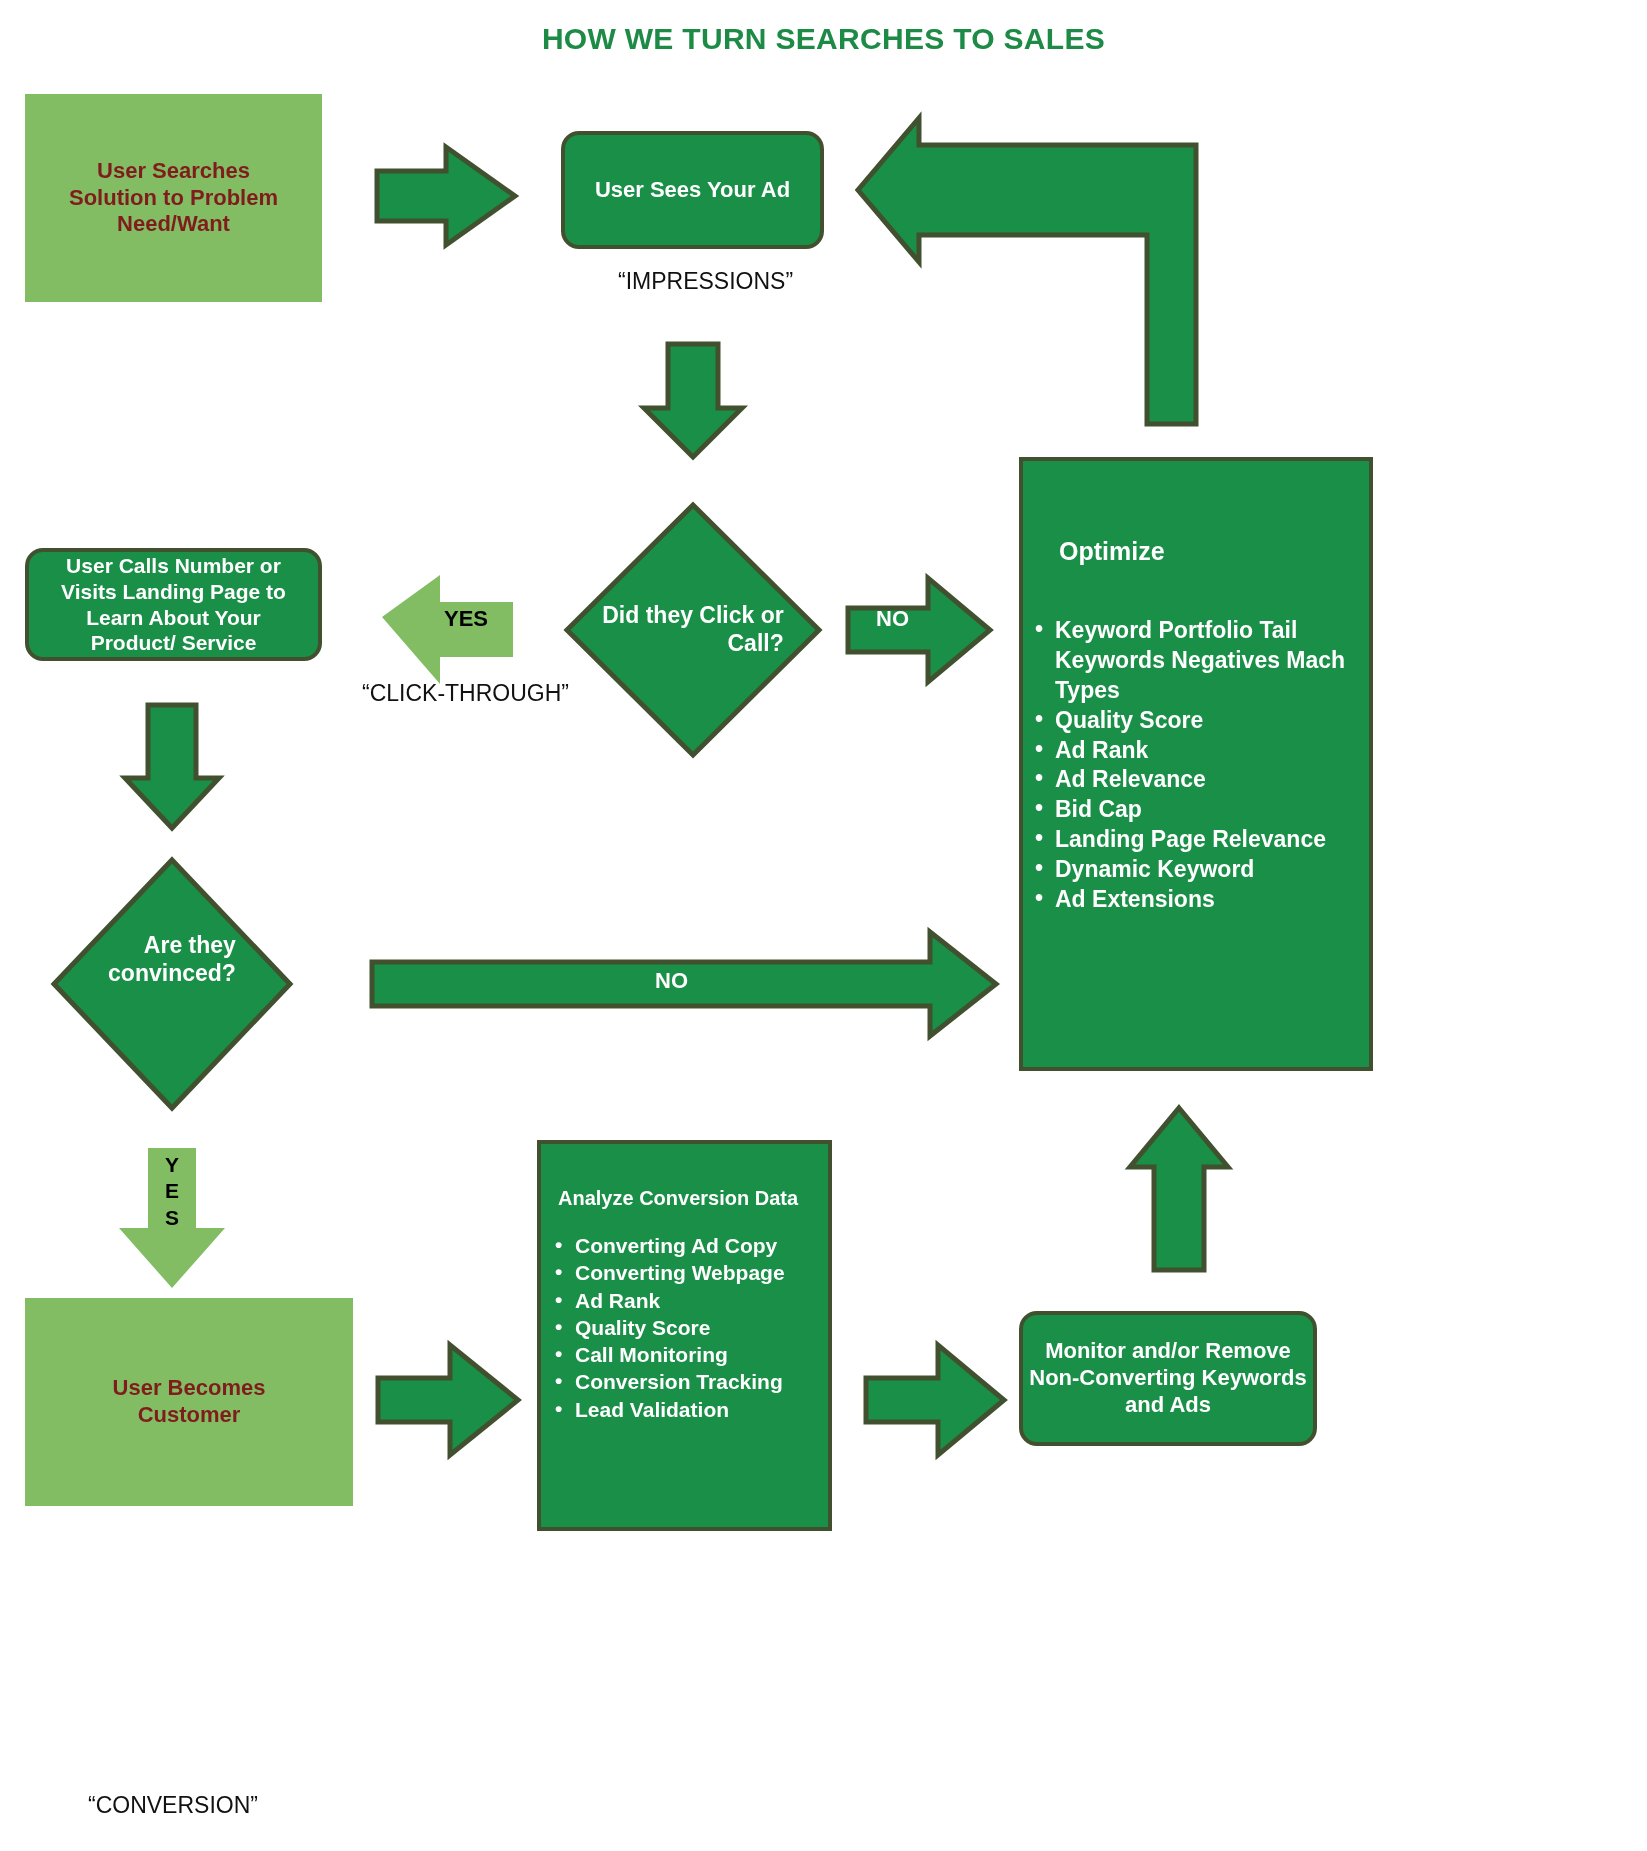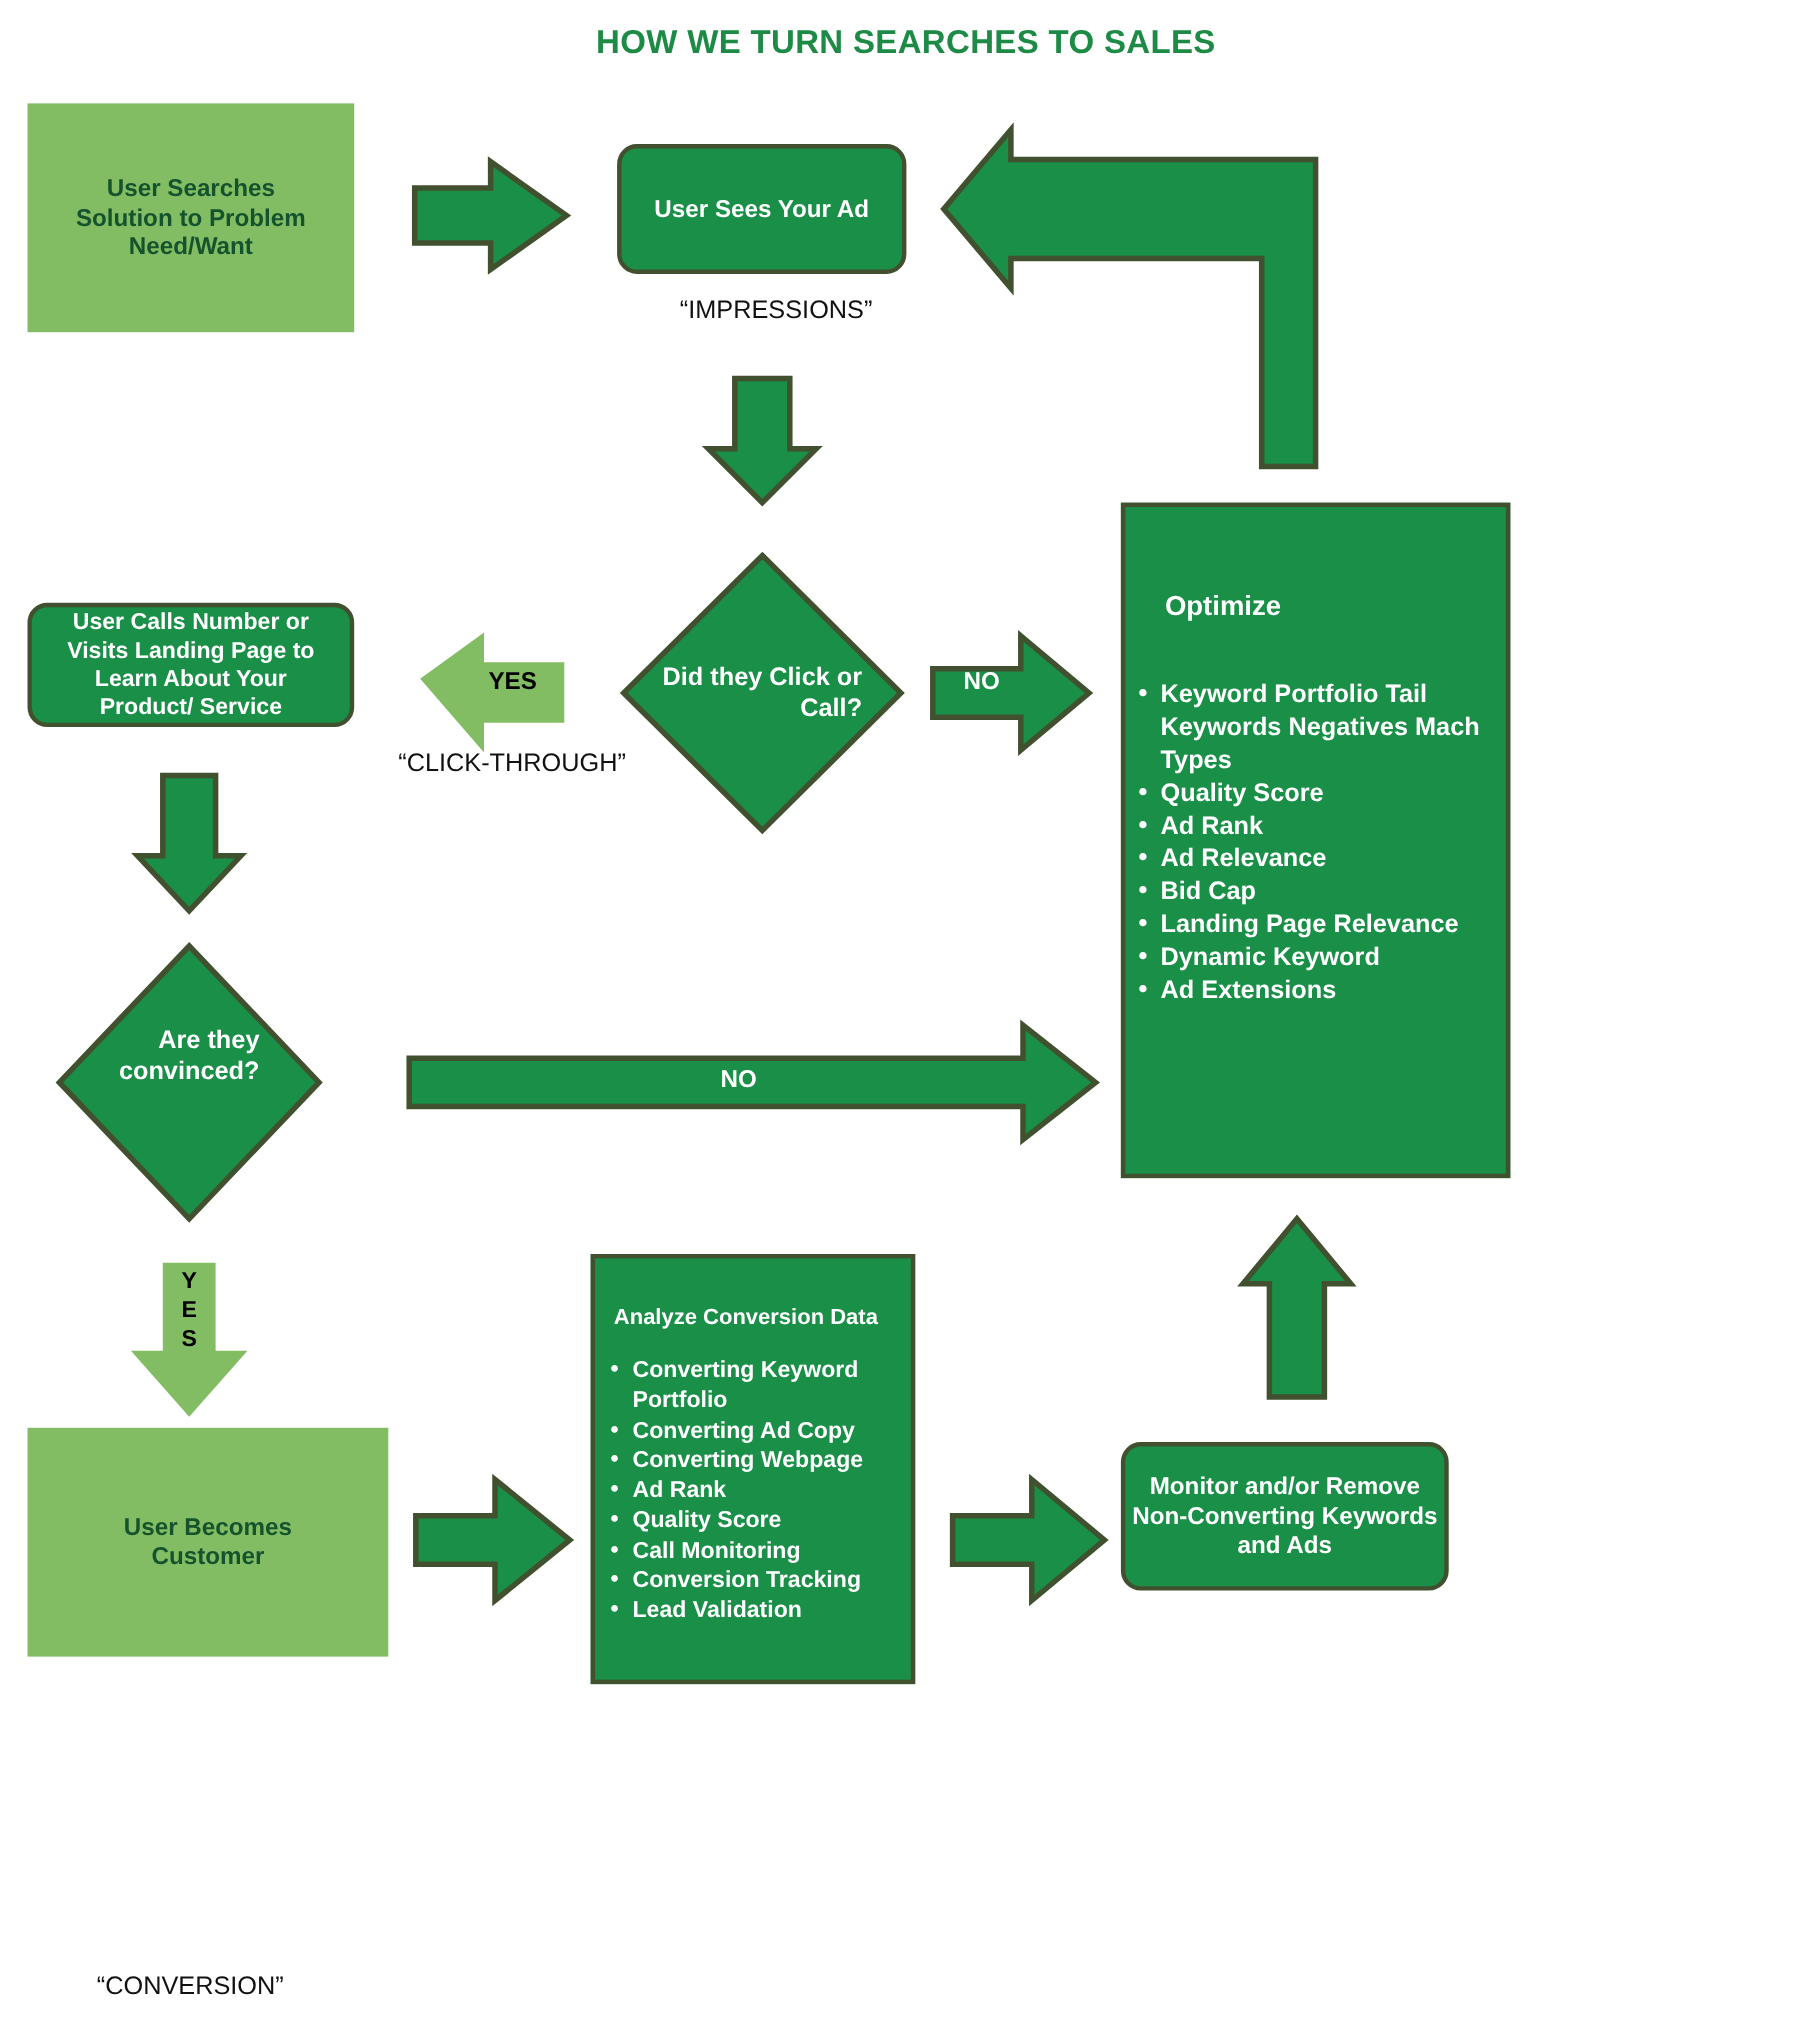--- a/index.html
+++ b/index.html
@@ -38,21 +38,21 @@
     box-sizing: border-box;
     display: flex;
     align-items: center;
     justify-content: center;
     text-align: center;
     font-weight: bold;
     line-height: 1.22;
   }
   .box-light {
     background: #82bd63;
-    color: #14532d;
+    color: #7f1d1d;
     font-size: 22px;
   }
   .box-dark {
     background: #198f47;
     color: #ffffff;
     border: 4px solid #41512f;
     border-radius: 18px;
     font-size: 22px;
   }
 
@@ -231,21 +231,20 @@
         <li>Bid Cap</li>
         <li>Landing Page Relevance</li>
         <li>Dynamic Keyword</li>
         <li>Ad Extensions</li>
       </ul>
   </div>
 
   <div class="abs panel" id="analyze-panel">
     <div class="panel-title" id="analyze-title">Analyze Conversion Data</div>
     <ul id="analyze-list">
-        <li>Converting Keyword Portfolio</li>
         <li>Converting Ad Copy</li>
         <li>Converting Webpage</li>
         <li>Ad Rank</li>
         <li>Quality Score</li>
         <li>Call Monitoring</li>
         <li>Conversion Tracking</li>
         <li>Lead Validation</li>
       </ul>
   </div>
 

